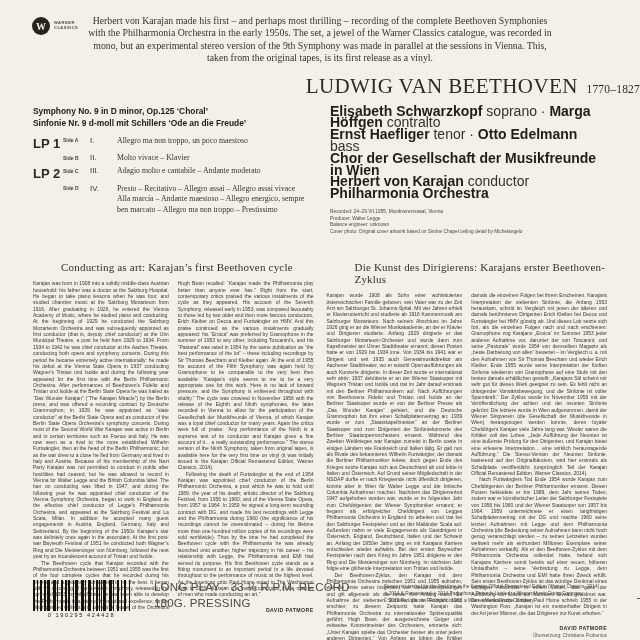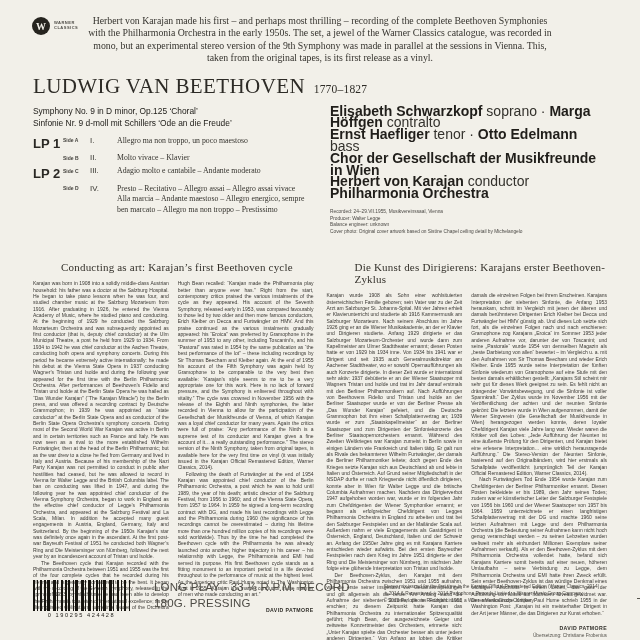--- a/index.html
+++ b/index.html
@@ -10,28 +10,28 @@
   .logo{position:absolute;left:32px;top:17px;display:flex;align-items:center;gap:4px;}
   .logo-circle{width:18px;height:18px;border-radius:50%;background:#26241f;color:#f2f0e9;
                display:flex;align-items:center;justify-content:center;
                font-family:"Liberation Serif",serif;font-weight:bold;font-size:10px;}
   .logo-text{font-size:4px;line-height:4.6px;letter-spacing:.5px;color:#4e4c47;white-space:pre-line;font-weight:bold;}
   .intro{margin:15px auto 0;width:472px;text-align:center;
          font-family:"Liberation Serif",serif;font-size:9.8px;line-height:12.4px;color:#35332e;}
 
   
   h1{margin:9px 0 0 33px;font-family:"Liberation Serif",serif;font-weight:normal;
-     font-size:21px;letter-spacing:.4px;color:#2d2b26;}
+     font-size:21px;letter-spacing:.4px;color:#2d2b26;text-align:right;}
   h1 .dates{font-size:11.5px;letter-spacing:.2px;margin-left:3px;}
 
   
   .info-grid{display:flex;margin:7px 33px 0;}
   .info-left{width:297px;}
   .info-right{flex:1;}
-  .work-title{margin:0 0 1px;font-size:8.4px;line-height:11px;font-weight:normal;color:#22201c;}
+  .work-title{margin:0 0 1px;font-size:8.4px;line-height:11px;font-weight:bold;color:#22201c;}
   .tracks{margin-top:7px;}
   .track-row{display:grid;grid-template-columns:30px 27px 27px 1fr;margin-bottom:2.5px;}
   .t-lp{font-size:13px;font-weight:bold;color:#2a2824;}
   .t-side{font-size:5px;font-weight:bold;color:#45433e;padding-top:1.5px;}
   .t-num{font-size:7.8px;color:#34322d;}
   .t-title{font-size:7.8px;line-height:10.6px;color:#34322d;white-space:pre-line;font-family:Liberation Serif, serif;}
   .performer-line{margin:0;font-size:14px;line-height:11.8px;color:#33312c;}
   .performer-line b{color:#201e1a;}
   .credits{margin-top:9px;}
   .credit-line{font-size:4.8px;line-height:6.6px;color:#4b4945;}

